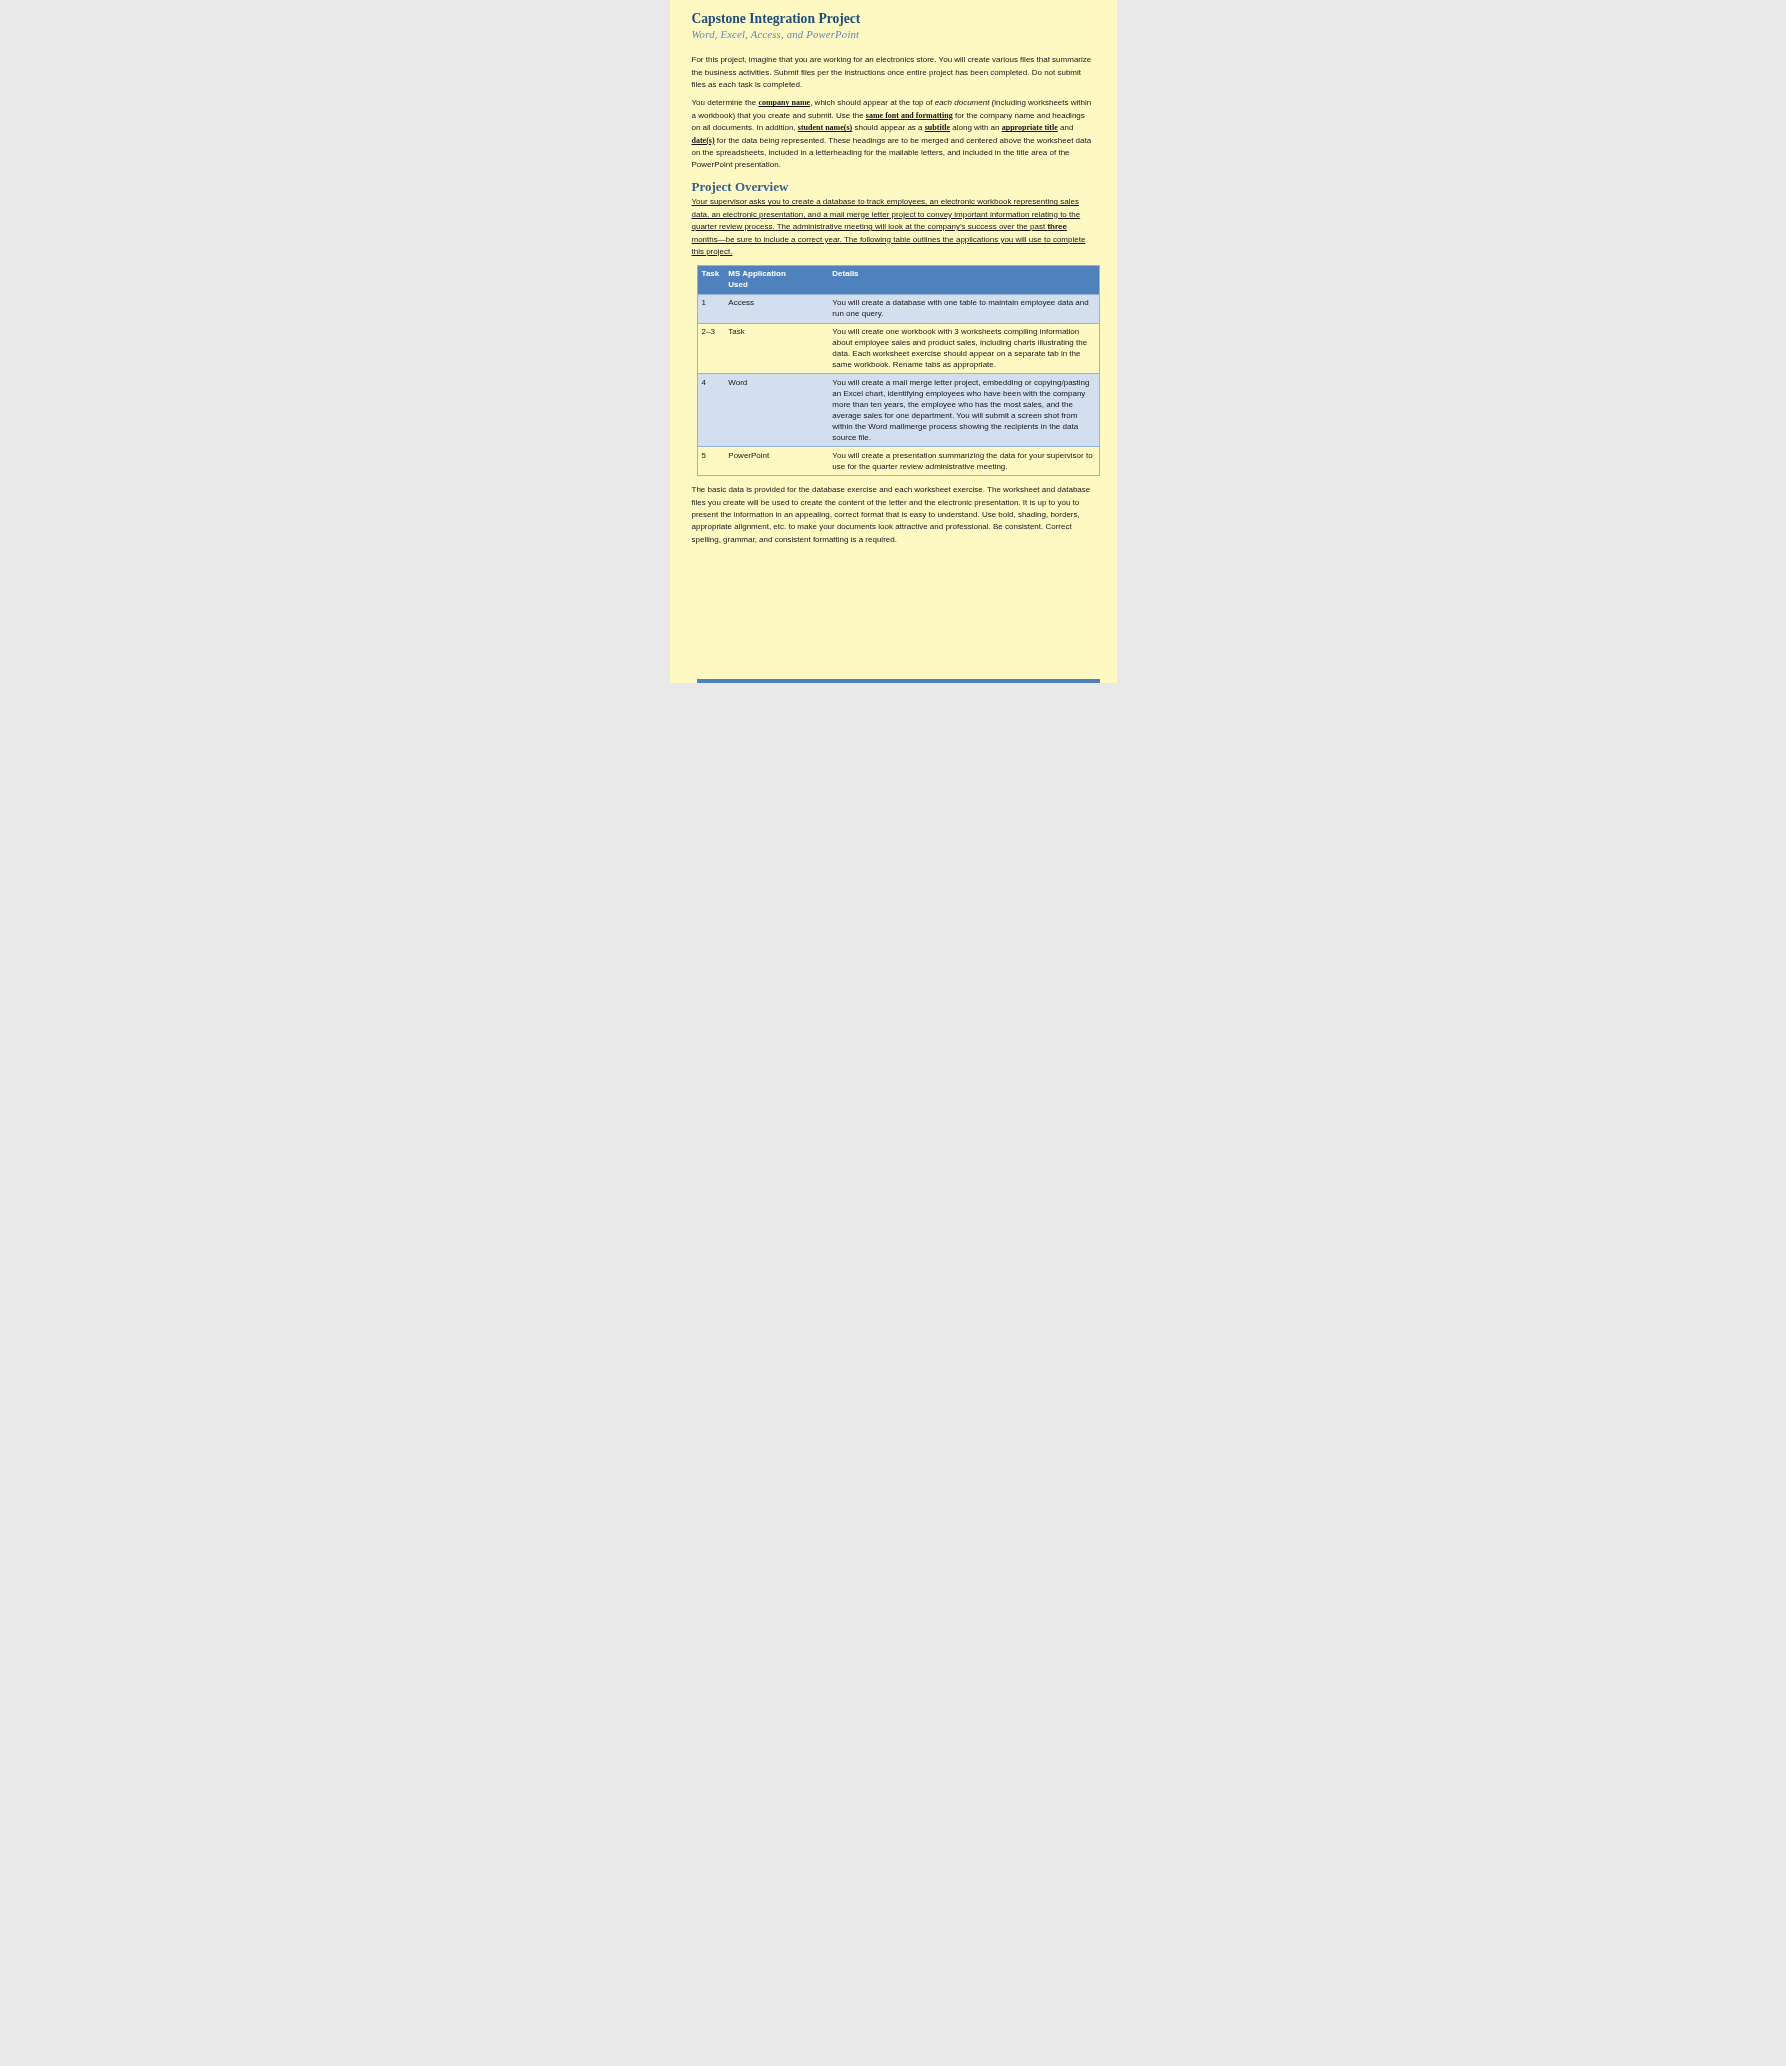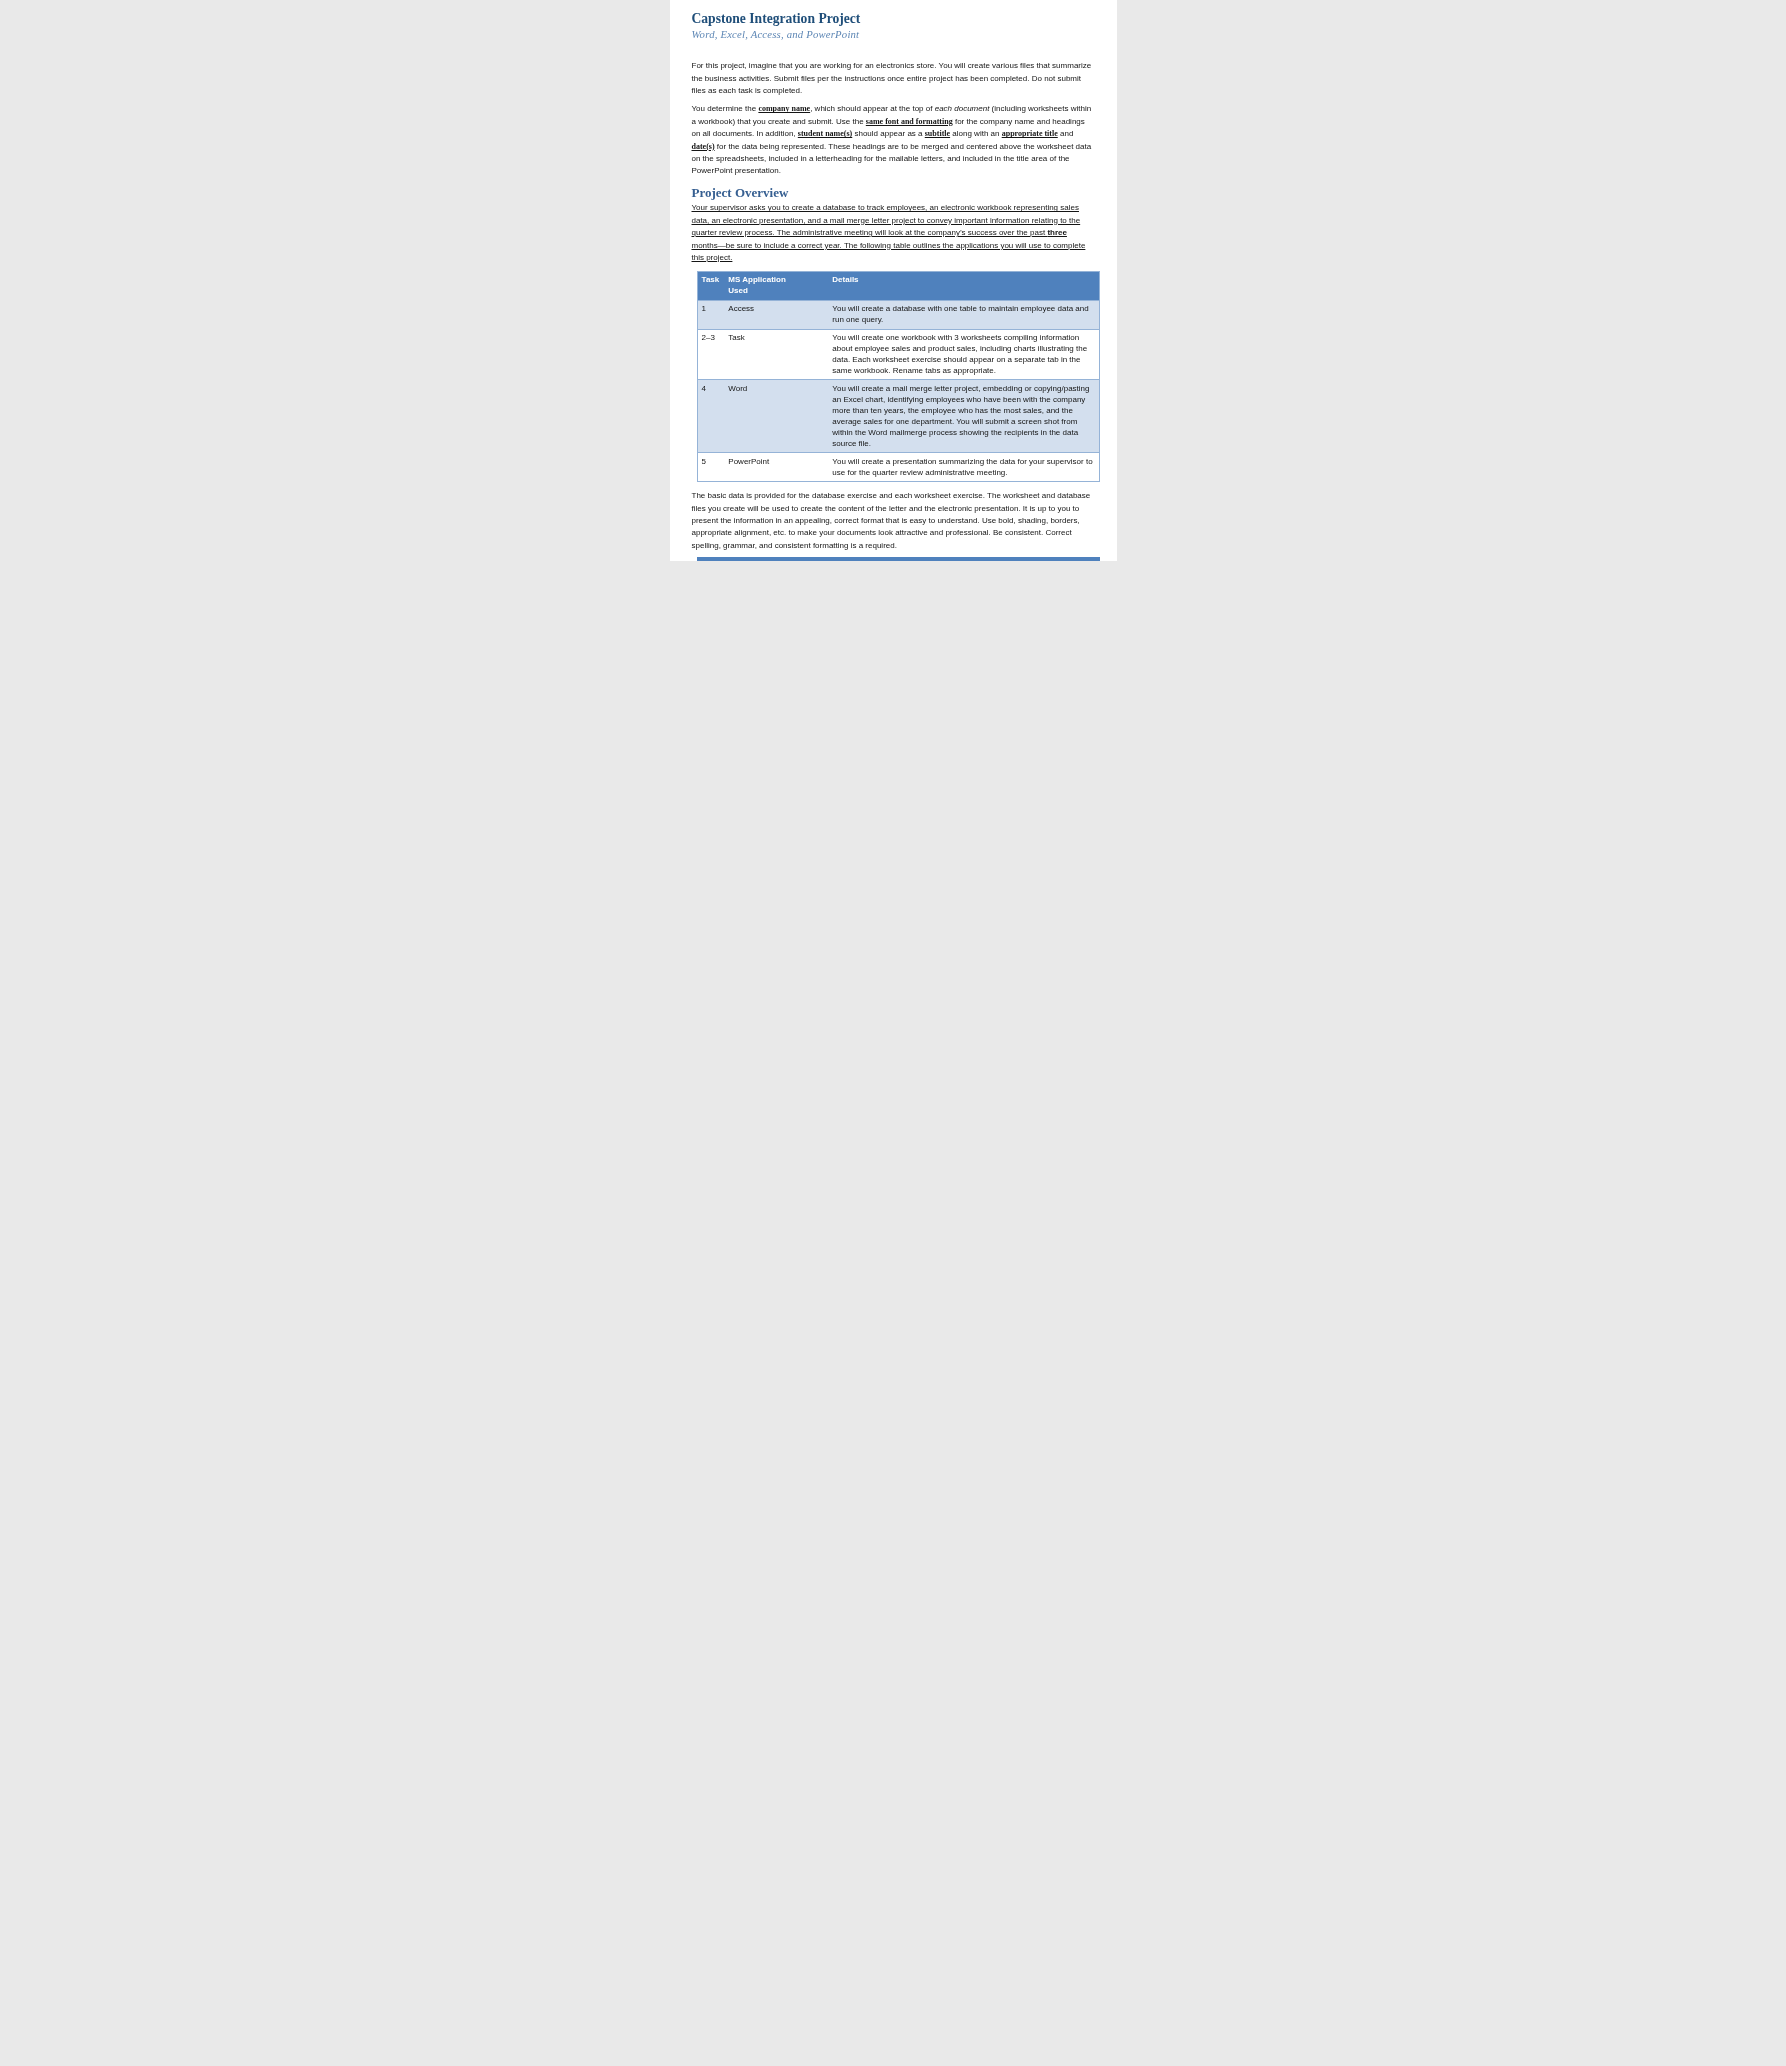--- a/index.html
+++ b/index.html
@@ -1,20 +1,20 @@
 <!DOCTYPE html>
 <html style="font-size:6.6px"><head>
 <meta charset="utf-8">
 <style>
   html,body { margin:0; padding:0; background:#e9e9e9; }
   .page {
     position:relative;
-    width:447px; height:561px;
+    width:447px; height:683px;
     margin:0 auto;
-    background:#ffffff;
+    background:#fef9c3;
     box-sizing:border-box;
     padding:10px 21.5px 0 22px;
     overflow:hidden;
     font-family:"Liberation Sans", sans-serif;
     color:#151515;
   }
   h1.doc-title {
     margin:0;
     font-family:"Liberation Serif", serif;
     font-weight:bold;
@@ -30,21 +30,21 @@
     font-size:10.7px;
     line-height:14px;
     letter-spacing:0.2px;
     color:#5E87B5;
   }
   p.body {
     margin:5.8px 0 0 0;
     font-size:8px;
     line-height:12.4px;
   }
-  p.body.first { margin-top:19px; }
+  p.body.first { margin-top:13px; }
   h3.section-heading {
     margin:8.3px 0 0 0;
     font-family:"Liberation Serif", serif;
     font-weight:bold;
     font-size:13px;
     line-height:14.5px;
     color:#365F91;
   }
   h3.section-heading + p.body { margin-top:1.7px;text-decoration:underline; }
   .b  { font-weight:bold; }

